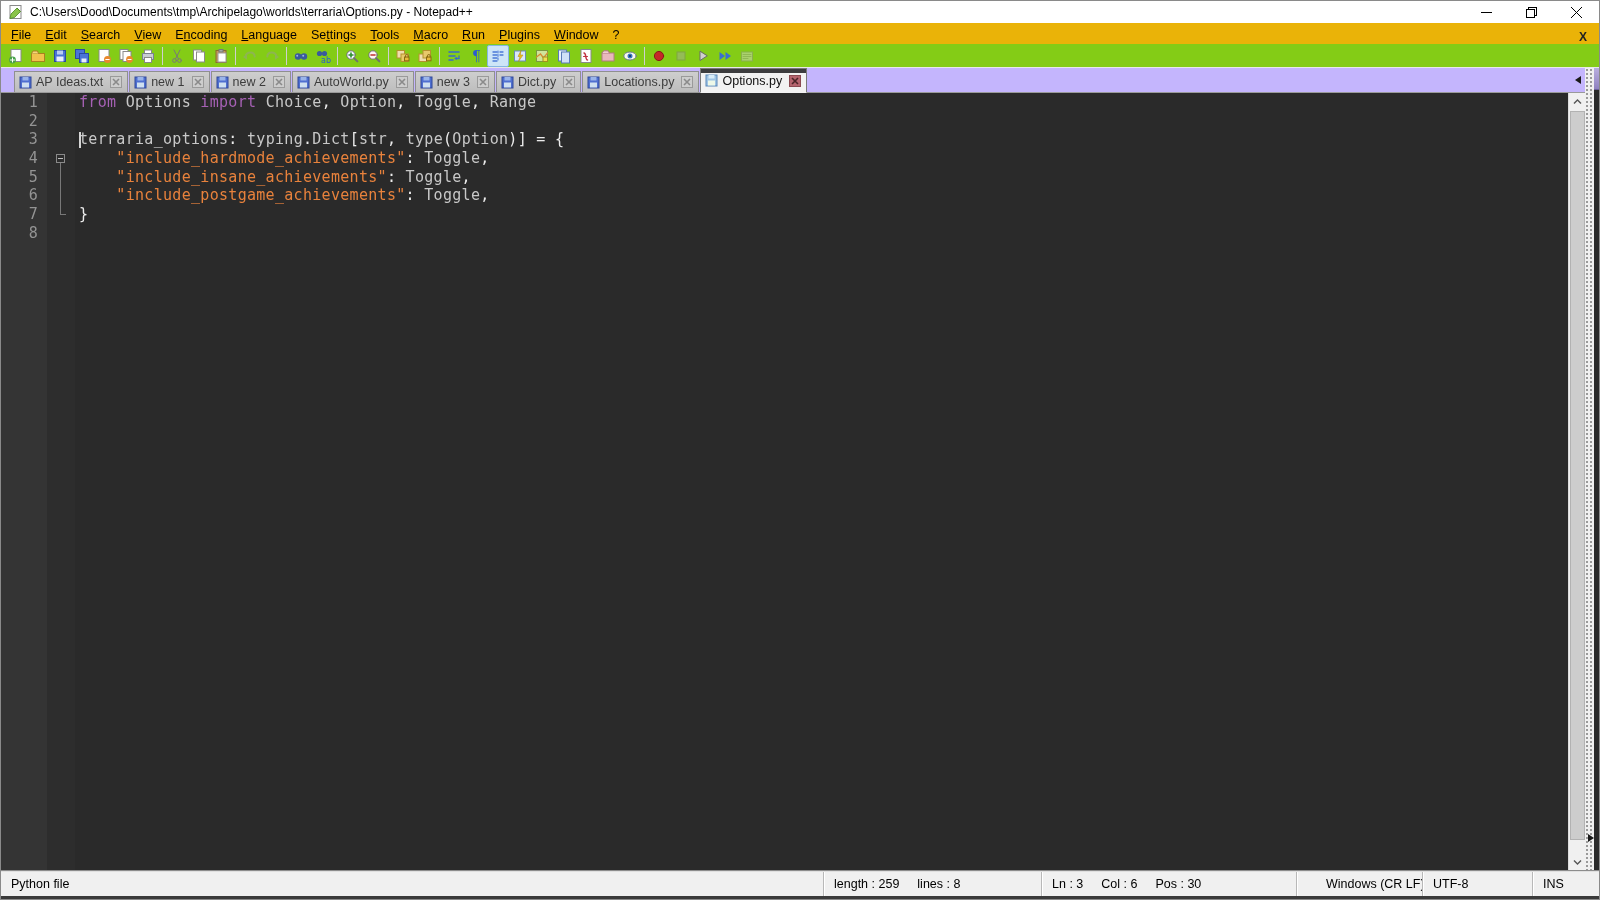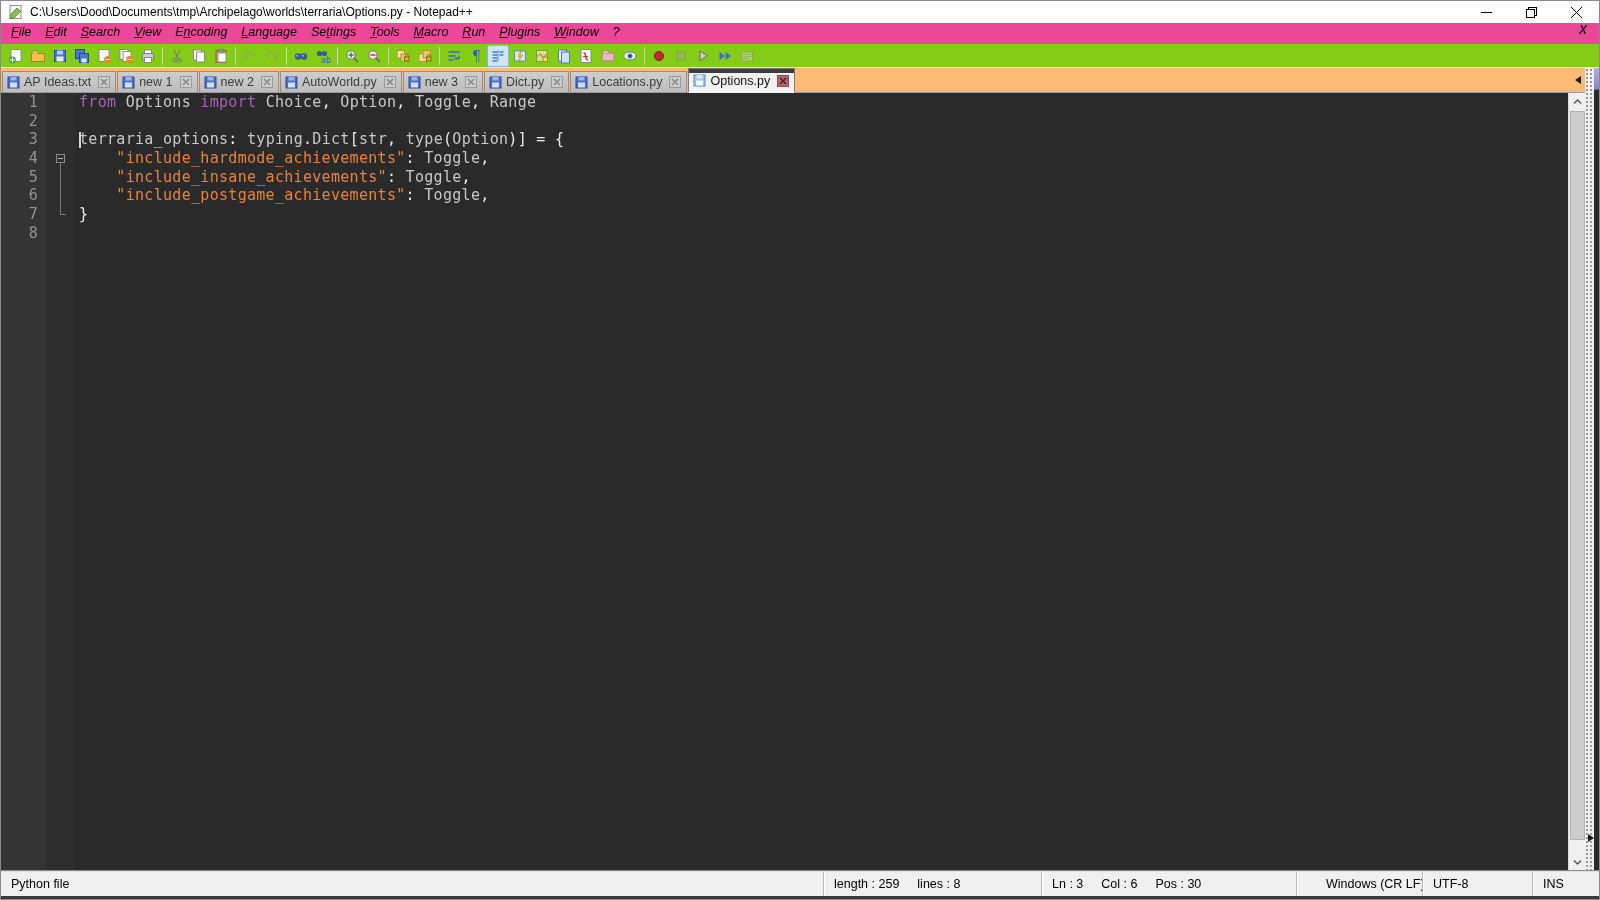--- a/index.html
+++ b/index.html
@@ -11,35 +11,35 @@
     display:flex; flex-direction:column;
   }
   
   .titlebar { height:22px; background:#fff; display:flex; align-items:center; flex:none;justify-content:center; }
   .titlebar .appicon { width:16px; height:16px; margin:0 6px 0 7px; flex:none; }
   .titlebar .title { font-size:12px; color:#000; white-space:nowrap; }
   .titlebar .spacer { flex:1; }
   .winbtn { width:45px; height:22px; display:flex; align-items:center; justify-content:center; flex:none; }
   .winbtn svg { display:block; }
   
-  .menubar { height:21px; background:#ec4899; display:flex; align-items:flex-start; padding-left:3px; flex:none;font-style:italic; }
+  .menubar { height:21px; background:#eab308; display:flex; align-items:flex-end; padding-left:3px; flex:none; }
   .menu-item { padding:2px 7px; color:#000; font-size:12.5px; white-space:nowrap; }
   .menu-item u { text-decoration:underline; }
   .menubar .mspacer { flex:1; }
   .menubar .doc-close { width:22px; text-align:center; color:#222; font-weight:bold; font-size:12px; padding-right:10px; }
   
   .toolbar { height:24px; background:#84cc16; display:flex; align-items:center; padding-left:4px; flex:none; border-bottom:1px solid #e8e8e8; }
   .tbtn { width:22px; height:22px; display:flex; align-items:center; justify-content:center; border:1px solid transparent; border-radius:2px; }
   .tbtn.disabled { opacity:.45; filter:grayscale(1); }
   .tbtn.pressed { background:#cde5f7; border-color:#86b6e2; }
   .tsep { width:1px; height:18px; background:#cfcfcf; margin:0 3px; }
   
   .mid { flex:1; display:flex; min-height:0; }
   .leftcol { flex:1; display:flex; flex-direction:column; min-width:0; position:relative; }
-  .tabbar { height:25px; background:#fdba74; display:flex; align-items:flex-end; border-bottom:1px solid #9a9a9a; flex:none; padding-left:1px; position:relative; }
+  .tabbar { height:25px; background:#c4b5fd; display:flex; align-items:flex-end; border-bottom:1px solid #9a9a9a; flex:none; padding-left:13px; position:relative; }
   .tab { display:flex; align-items:center; gap:4px; height:21px; padding:0 5px 0 4px;
          background:linear-gradient(#cecece,#bdbdbd); border:1px solid #8f8f8f; border-bottom:none;
          margin-right:1px; color:#3c3c3c; font-size:12.5px; white-space:nowrap; }
   .tab.active { height:25px; background:#f2f2f2; color:#101010; border-color:#7a7a7a; position:relative; margin-bottom:-1px; border-bottom:1px solid #f2f2f2; }
   .tab.active::before { content:""; position:absolute; left:0; right:0; top:0; height:4px; background:#3c3c3e; }
   .tab .ticon { width:13px; height:13px; flex:none; }
   .tab .tclose { width:12px; height:12px; flex:none; margin-left:3px; background:#cdcdcd; border:1px solid #9a9a9a; display:flex; align-items:center; justify-content:center; }
   .tab .tclose svg { display:block; }
   .tab.active .tclose { background:#b5646e; border-color:#8c4a52; }
   .tab-scroll-left { position:absolute; right:4px; top:8px; width:0; height:0;

